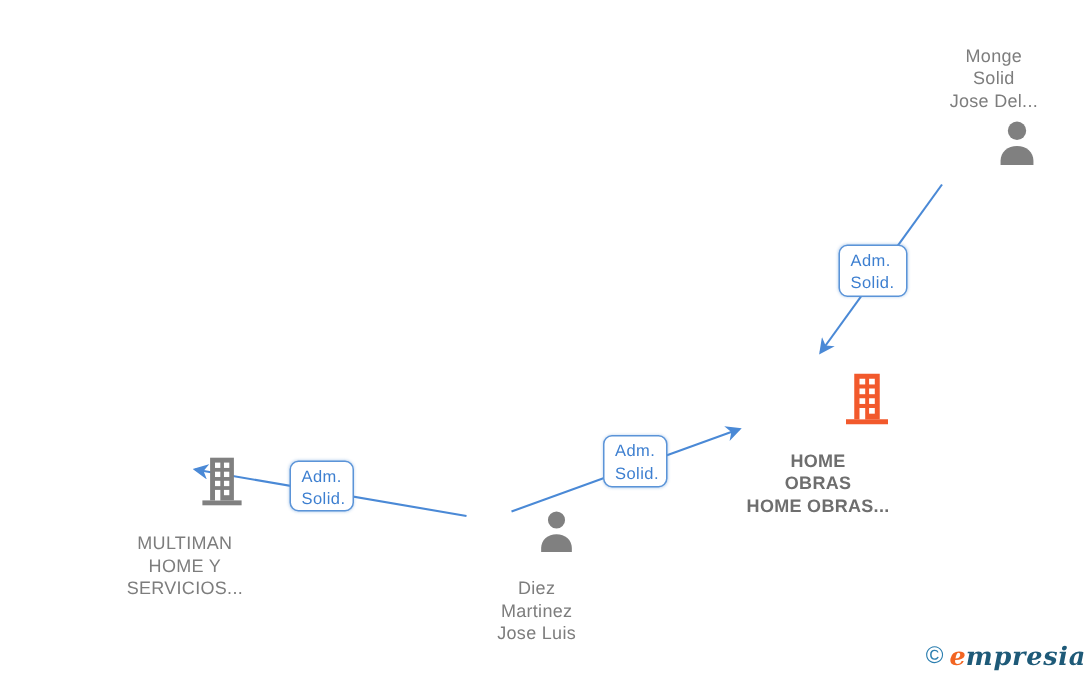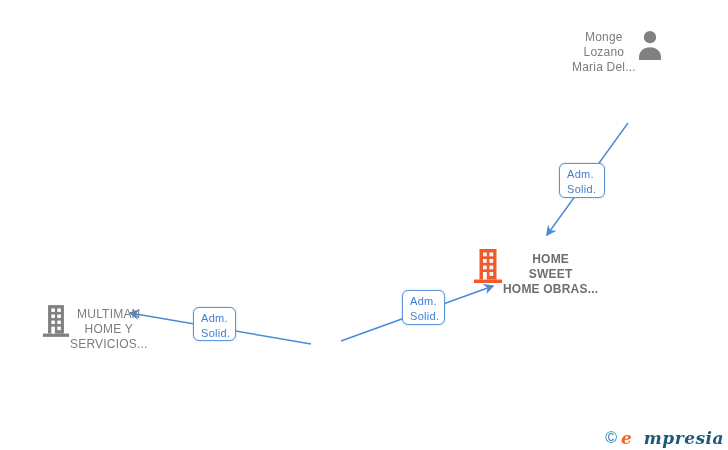--- a/index.html
+++ b/index.html
@@ -9,25 +9,25 @@
     background:#ffffff;
     overflow:hidden;
     font-family:"Liberation Sans", sans-serif;
   }
   
   #edges-svg{position:absolute;left:0;top:0;z-index:1;pointer-events:none;}
   
   .node{
     position:absolute;
     transform:translateX(-50%);
-    display:flex;flex-direction:row;align-items:flex-start;
+    display:flex;flex-direction:column;align-items:flex-end;
     z-index:3;cursor:pointer;width:120px;
   }
   .node .icon{display:block;line-height:0;}
-  .node-label{margin-top:3px;}
+  .node-label{margin-top:17px;}
   .node-label span{
     display:block;text-align:center;
     font-size:12px;line-height:15px;color:#7d7d7d;
     letter-spacing:0.2px;
     white-space:nowrap;
   }
   .label-above .node-label{margin:0 0 5px 0;}
   .node.focal .node-label span{font-weight:bold;color:#6e6e6e;}
   .icon-gray svg{fill:#808080;}
   .icon-orange svg{fill:#f2592c;}
@@ -48,21 +48,21 @@
   }
   
   .watermark{
     position:absolute;right:4px;bottom:2px;z-index:4;
     font-family:"DejaVu Serif", serif;
     font-size:17px;line-height:20px;
     cursor:pointer;white-space:nowrap;
   }
   .wm-copy{color:#2d7fb0;font-style:normal;font-family:"Liberation Sans",sans-serif;font-size:16px;vertical-align:1px;margin-right:4px;}
   .wm-e{color:#f26522;font-style:italic;font-weight:bold;}
-  .wm-rest{color:#1e5a78;font-style:italic;font-weight:bold;letter-spacing:0.5px;margin-left:12px;}
+  .wm-rest{color:#1e5a78;font-style:italic;font-weight:bold;letter-spacing:0.5px;}
 </style>
 </head>
 <body>
 
 <div id="canvas">
 
   <svg id="edges-svg" width="728" height="450">
     <defs>
       <marker id="arrow" viewBox="0 0 10 10" refX="8.5" refY="5" markerWidth="7.5" markerHeight="7.5" orient="auto">
         <path d="M0 0 L10 5 L0 10 L3 5 z" fill="#4a89d6"></path>
@@ -72,22 +72,22 @@
     <line x1="628" y1="123" x2="547" y2="235" stroke="#4a89d6" stroke-width="1.4" marker-end="url(#arrow)"></line>
 
     <line x1="341" y1="341" x2="493" y2="286" stroke="#4a89d6" stroke-width="1.4" marker-end="url(#arrow)"></line>
 
     <line x1="311" y1="344" x2="130" y2="313" stroke="#4a89d6" stroke-width="1.4" marker-end="url(#arrow)"></line>
   </svg>
 
   <div class="node label-above" style="left:632px;top:30px;">
     <div class="node-label">
       <span>Monge</span>
-      <span>Lozano</span>
-      <span>Maria Del...</span>
+      <span>Solid</span>
+      <span>Jose Del...</span>
     </div>
     <span class="icon icon-gray">
       <svg width="28" height="30" viewBox="0 0 24 26">
         <circle cx="12" cy="6.2" r="5.3"></circle>
         <path d="M2.5 26 v-2.4 c0-5.2 4.2-8.6 9.5-8.6 s9.5 3.4 9.5 8.6 V26 z"></path>
       </svg>
     </span>
   </div>
 
   <div class="node focal" style="left:533px;top:249px;">
@@ -102,21 +102,21 @@
           <rect x="16.4" y="10" width="3.8" height="3.8"></rect>
           <rect x="10" y="16.5" width="3.8" height="3.8"></rect>
           <rect x="16.4" y="16.5" width="3.8" height="3.8"></rect>
           <rect x="10" y="23" width="3.8" height="7.5"></rect>
           <rect x="16.4" y="23" width="3.8" height="3.8"></rect>
         </g>
       </svg>
     </span>
     <div class="node-label">
       <span>HOME</span>
-      <span>SWEET</span>
+      <span>OBRAS</span>
       <span>HOME OBRAS...</span>
     </div>
   </div>
 
   <div class="node" style="left:102px;top:304px;">
     <span class="icon icon-gray">
       <svg width="28" height="34" viewBox="0 0 30 34">
         <rect x="1" y="30.5" width="28" height="3.5"></rect>
         <rect x="6.5" y="0" width="17" height="30.5"></rect>
         <g fill="#ffffff">
@@ -131,20 +131,33 @@
         </g>
       </svg>
     </span>
     <div class="node-label">
       <span>MULTIMAN</span>
       <span>HOME Y</span>
       <span>SERVICIOS...</span>
     </div>
   </div>
 
+  <div class="node" style="left:324px;top:340px;">
+    <span class="icon icon-gray">
+      <svg width="26" height="28" viewBox="0 0 24 26">
+        <circle cx="12" cy="6.2" r="5.3"></circle>
+        <path d="M2.5 26 v-2.4 c0-5.2 4.2-8.6 9.5-8.6 s9.5 3.4 9.5 8.6 V26 z"></path>
+      </svg>
+    </span>
+    <div class="node-label">
+      <span>Diez</span>
+      <span>Martinez</span>
+      <span>Jose Luis</span>
+    </div>
+  </div>
 
   <div class="edge-box" style="left:559px;top:163px;width:46px;height:35px;">
     <span>Adm.</span>
     <span>Solid.</span>
   </div>
 
   <div class="edge-box" style="left:402px;top:290px;width:43px;height:35px;">
     <span>Adm.</span>
     <span>Solid.</span>
   </div>

